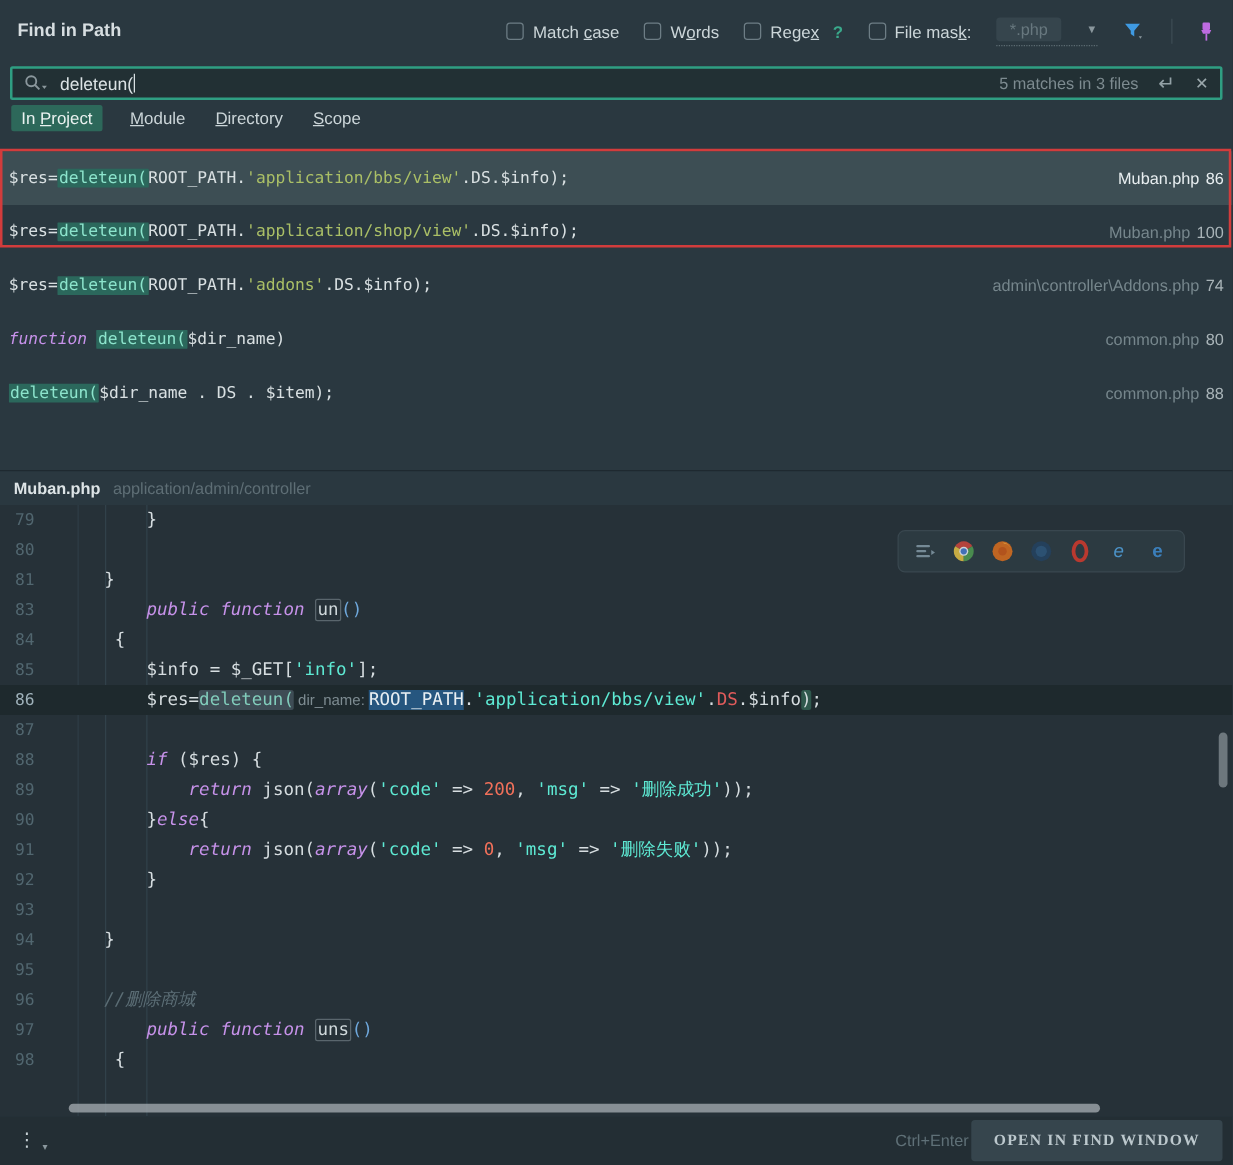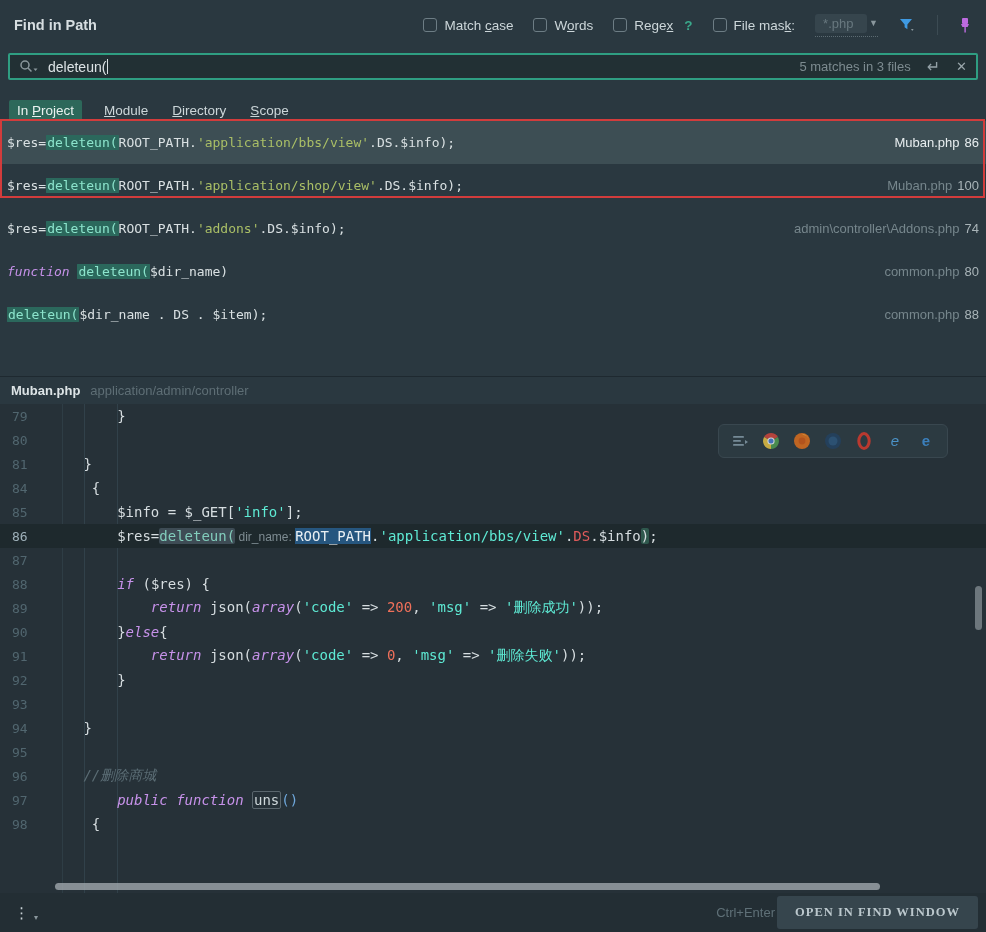--- a/index.html
+++ b/index.html
@@ -9,40 +9,40 @@
   .app { width:986px; height:932px; display:flex; flex-direction:column; background:#2a3840; }
 
   
   .topbar { height:50px; display:flex; align-items:center; padding:0 14px; flex:0 0 auto; }
   .title { font-size:14.5px; font-weight:bold; color:#d7dee1; }
   .top-controls { margin-left:auto; display:flex; align-items:center; gap:20px; }
   .cb { display:flex; align-items:center; gap:7px; color:#ccd6d9; font-size:13.5px; cursor:default; }
   .cb .box { width:14px; height:14px; border:1.5px solid #6d7d85; border-radius:3px; background:transparent; }
   .mn { text-decoration:underline; }
   .help { color:#3aa98b; margin-left:4px; font-weight:bold; }
-  .mask-group { display:flex; align-items:center; gap:2px; border-bottom:1px dotted #5c6b72; padding-bottom:3px; }
+  .mask-group { display:flex; align-items:center; gap:20px; border-bottom:1px dotted #5c6b72; padding-bottom:3px;text-align:center; }
   .mask-combo { background:#36454d; color:#68787f; font-size:13px; padding:2px 8px; border-radius:3px; min-width:52px; }
   .combo-arrow { color:#8a979d; font-size:9px; }
   .icon-btn { display:flex; align-items:center; }
   .vdiv { width:1px; height:20px; background:#3c4b53; }
 
   
   .search-row { padding:3px 8px 4px 8px; flex:0 0 auto; }
   .search-field { height:27px; border:2px solid #2f9e82; border-radius:2px; background:#223034;
     display:flex; align-items:center; padding:0 9px; }
   .mag { display:flex; align-items:center; margin-right:9px; }
   .query { color:#dce3e5; font-size:14px; white-space:pre; }
   .caret { display:inline-block; width:1px; height:15px; background:#d8e0e2; margin-left:1px; vertical-align:middle; }
   .search-spacer { flex:1; }
   .summary { color:#7d8b90; font-size:13px; }
   .enter-ic { color:#93a1a6; font-size:16px; margin:0 16px 0 16px; }
   .close-ic { color:#9aa7ab; font-size:13px; }
 
   
-  .tabs { height:37px; display:flex; align-items:flex-end; gap:20px; padding:0 9px; flex:0 0 auto; }
+  .tabs { height:37px; display:flex; align-items:flex-start; gap:20px; padding:0 9px; flex:0 0 auto; }
   .tab { font-size:13.5px; color:#ccd6d9; padding:3px 2px; cursor:default; }
   .tab.active { background:#2d685a; color:#eaf2f0; padding:3px 8px; border-radius:2px; }
 
   
   .results { position:relative; height:255px; flex:0 0 auto; }
   .rrow { height:43px; display:flex; align-items:center; padding:0 7px; font-family:"DejaVu Sans Mono", monospace; font-size:13px; }
   .rrow.selected { background:#3d4e54; }
   .rcode { flex:1; white-space:pre; overflow:hidden; }
   .rloc { white-space:nowrap; font-size:13px; font-family:"Liberation Sans", sans-serif; }
   .rloc .fname { color:#76868c; }
@@ -213,20 +213,24 @@
         </div>
         <div class="eline">
           <span class="lnum">80</span>
           <span class="ecode"></span>
         </div>
         <div class="eline">
           <span class="lnum">81</span>
           <span class="ecode"><span class="tk-pl"> }</span></span>
         </div>
         <div class="eline">
+          <span class="lnum">83</span>
+          <span class="ecode"><span class="tk-pl">     </span><span class="tk-kw">public function </span><span class="tk-boxed">un</span><span class="tk-par">()</span></span>
+        </div>
+        <div class="eline">
           <span class="lnum">84</span>
           <span class="ecode"><span class="tk-pl">  {</span></span>
         </div>
         <div class="eline">
           <span class="lnum">85</span>
           <span class="ecode"><span class="tk-pl">     $info = $_GET[</span><span class="tk-str">'info'</span><span class="tk-pl">];</span></span>
         </div>
         <div class="eline current">
           <span class="lnum">86</span>
           <span class="ecode"><span class="tk-pl">     $res=</span><span class="tk-selbox">deleteun(</span><span class="tk-hint"> dir_name: </span><span class="tk-find">ROOT_PATH</span><span class="tk-pl">.</span><span class="tk-str">'application/bbs/view'</span><span class="tk-pl">.</span><span class="tk-const">DS</span><span class="tk-pl">.$info</span><span class="tk-parhl">)</span><span class="tk-pl">;</span></span>

